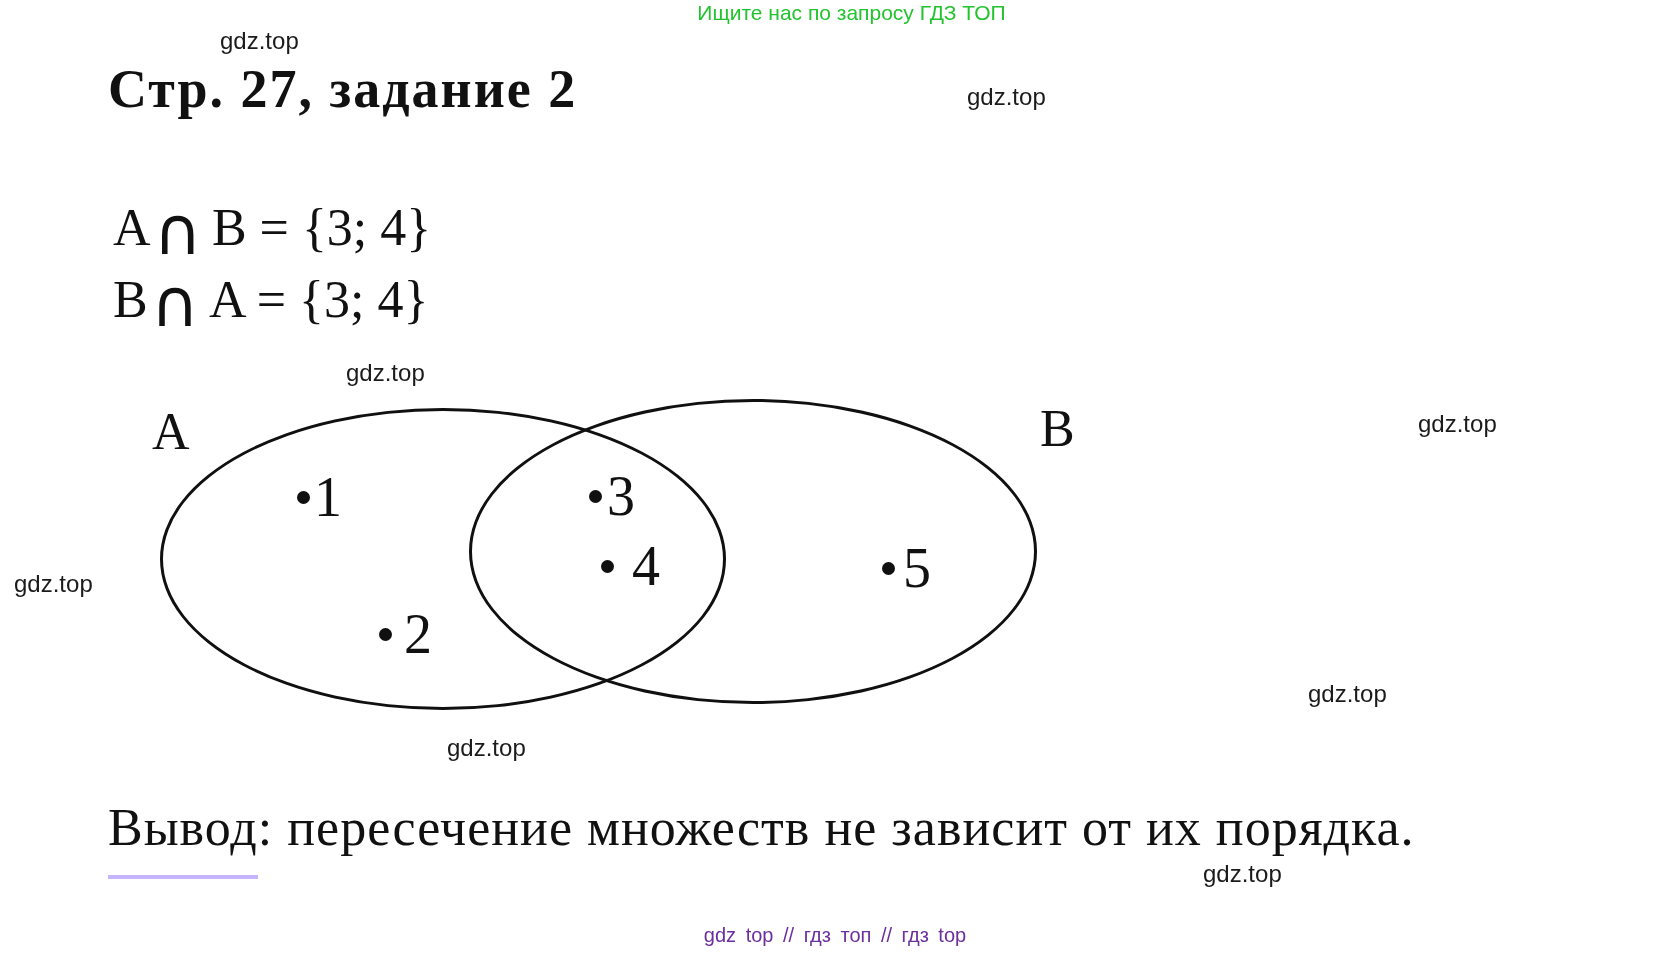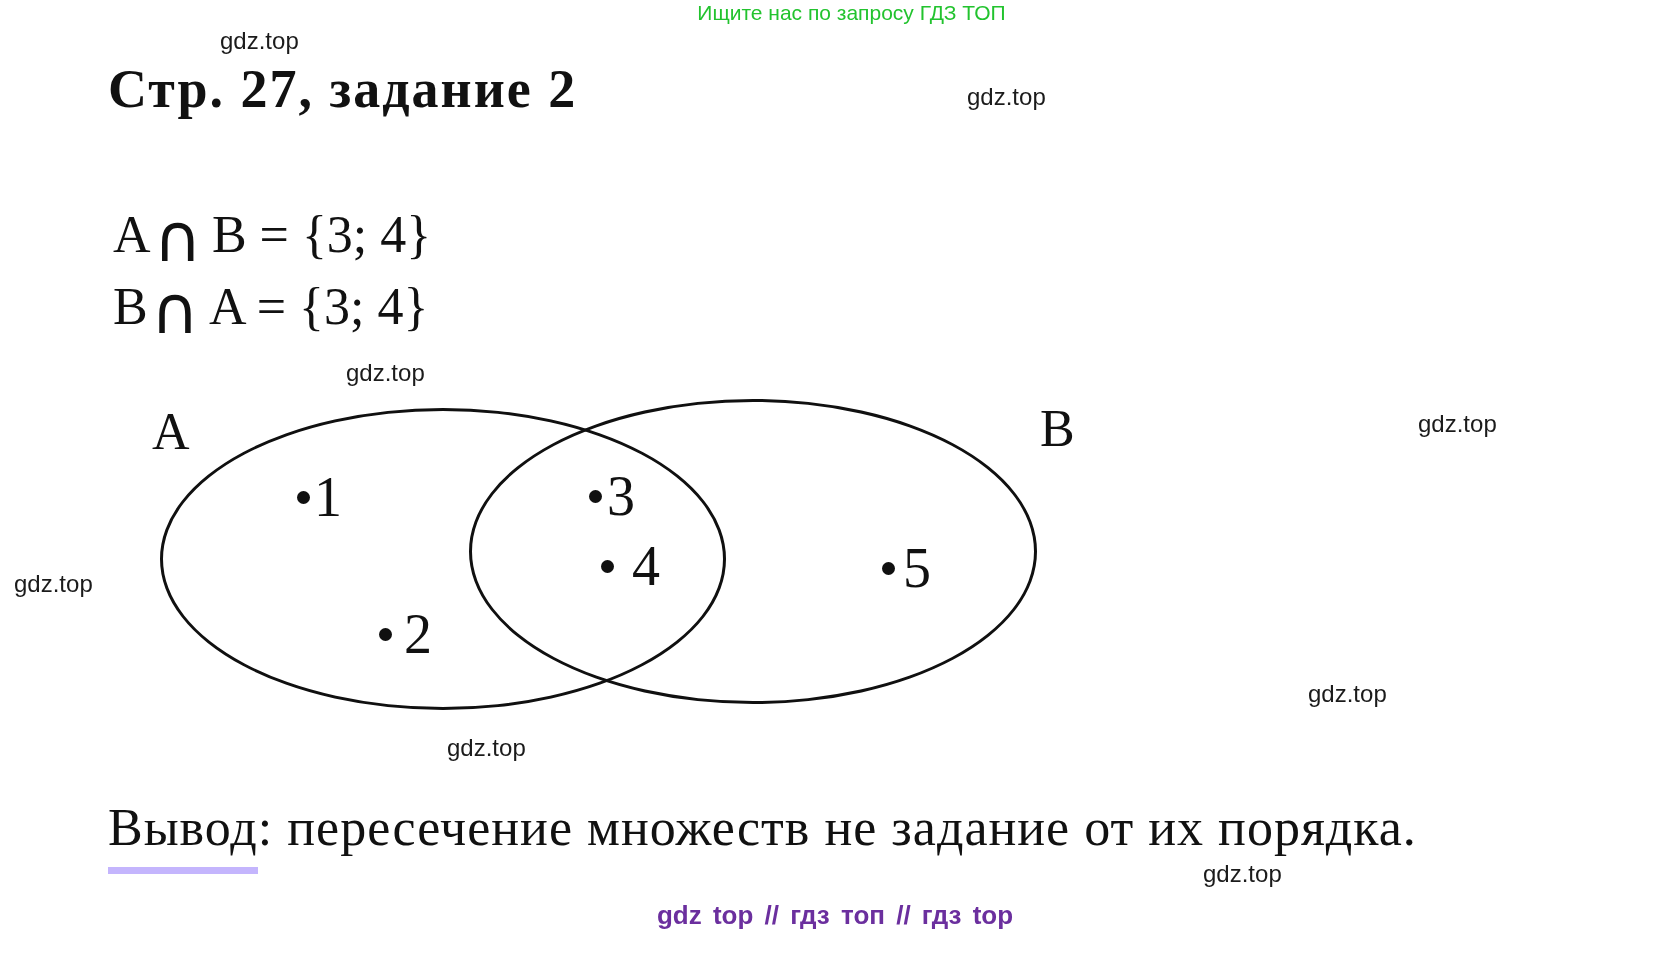--- a/index.html
+++ b/index.html
@@ -52,21 +52,21 @@
     font-weight: 700;
     letter-spacing: 2px;
     white-space: nowrap;
     text-align: center;
   }
 
   
   .formulas { position: absolute; left: 113px; top: 192px; }
   .formula-line {
     height: 72px;
-    line-height: 86px;
+    line-height: 72px;
     font-size: 52px;
     white-space: pre;
   }
   .f-op {
     font-family: "DejaVu Sans", sans-serif;
     font-size: 66px;
     vertical-align: -9px;
     margin: 0 3px;
   }
   .f-rhs { margin-left: 7px; }
@@ -113,34 +113,33 @@
 
   
   .conclusion {
     position: absolute;
     left: 108px; top: 798px;
     font-size: 52px;
     letter-spacing: 1px;
     white-space: nowrap;
   }
   .conclusion .lead {
-    border-bottom: 7px solid #c4b5fd;
-    padding-bottom: 11px;
+    border-bottom: 4px solid #c4b5fd;
+    padding-bottom: 19px;
   }
 
   
   .footer {
     position: absolute;
-    top: 900px; left: 0; width: 100%;
+    top: 924px; left: 0; width: 100%;
     text-align: center;
     font-family: "Liberation Sans", "DejaVu Sans", sans-serif;
-    font-size: 26px;
+    font-size: 20px;
     color: #6b2f9e;
     word-spacing: 4px;
-    font-weight: bold;
   }
 </style>
 </head>
 <body>
 
 <div class="page">
 
   <div class="promo">Ищите нас по запросу ГДЗ ТОП</div>
 
   <div class="wm wm-1">gdz.top</div>
@@ -181,17 +180,17 @@
     <div class="venn-point p4">
       <span class="dot"></span>
       <span class="pnum">4</span>
     </div>
     <div class="venn-point p5">
       <span class="dot"></span>
       <span class="pnum">5</span>
     </div>
   </div>
 
-  <div class="conclusion"><span class="lead">Вывод</span><span>: пересечение множеств не задание от их порядка.</span></div>
+  <div class="conclusion"><span class="lead">Вывод</span><span>: пересечение множеств не зависит от их порядка.</span></div>
 
   <div class="footer">gdz top  //  гдз топ  //  гдз top</div>
 
 </div>
 
 </body></html>

